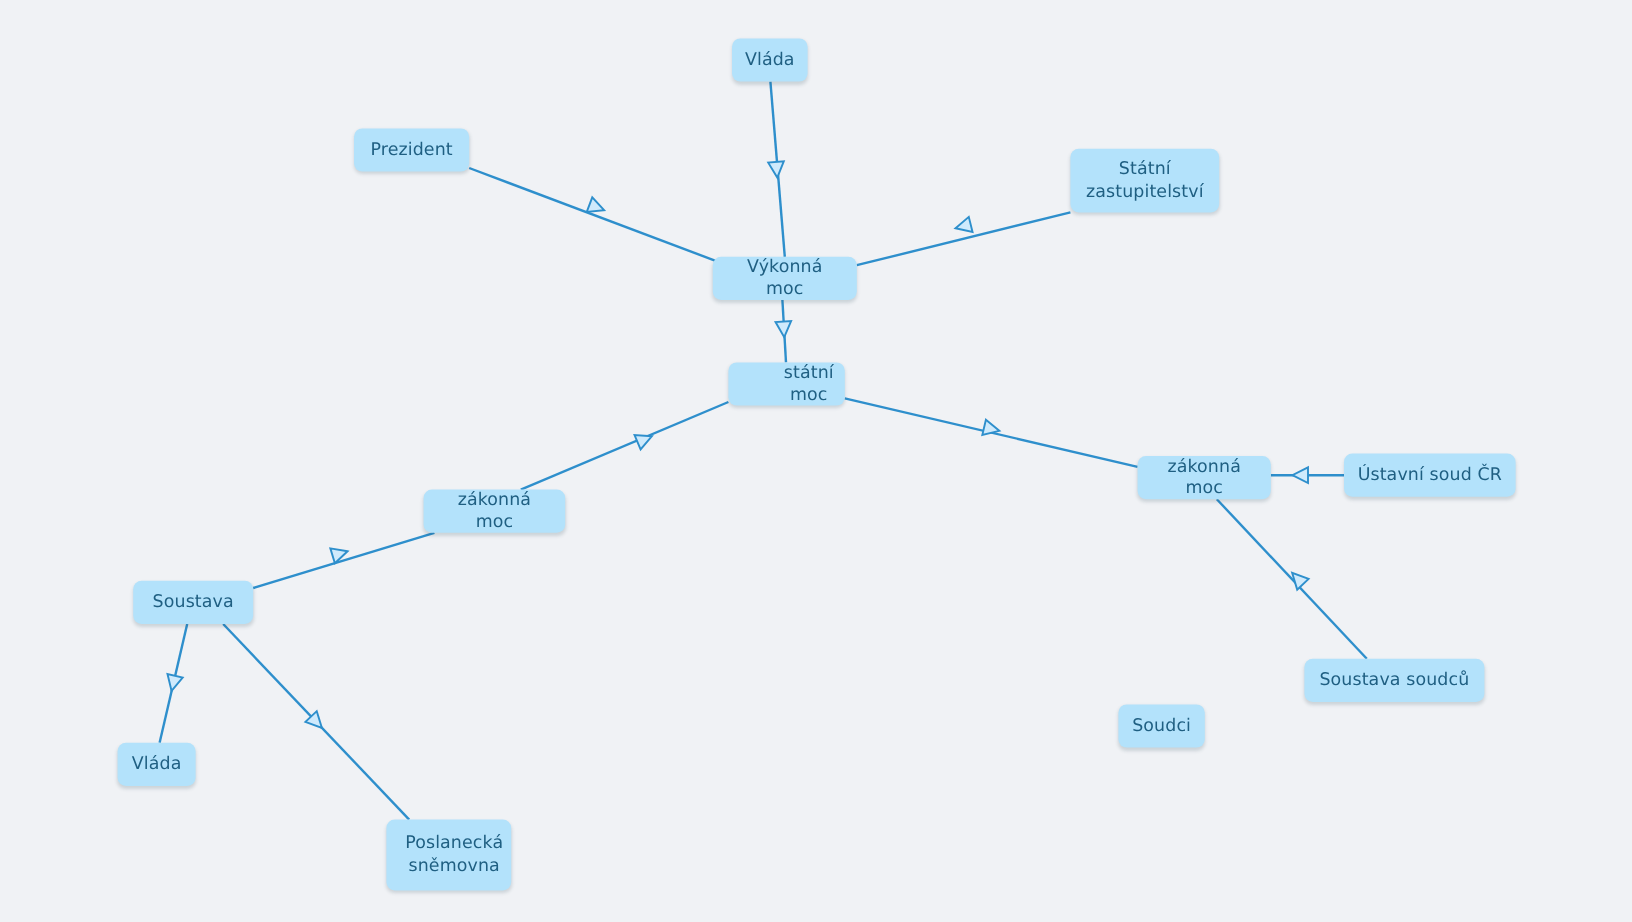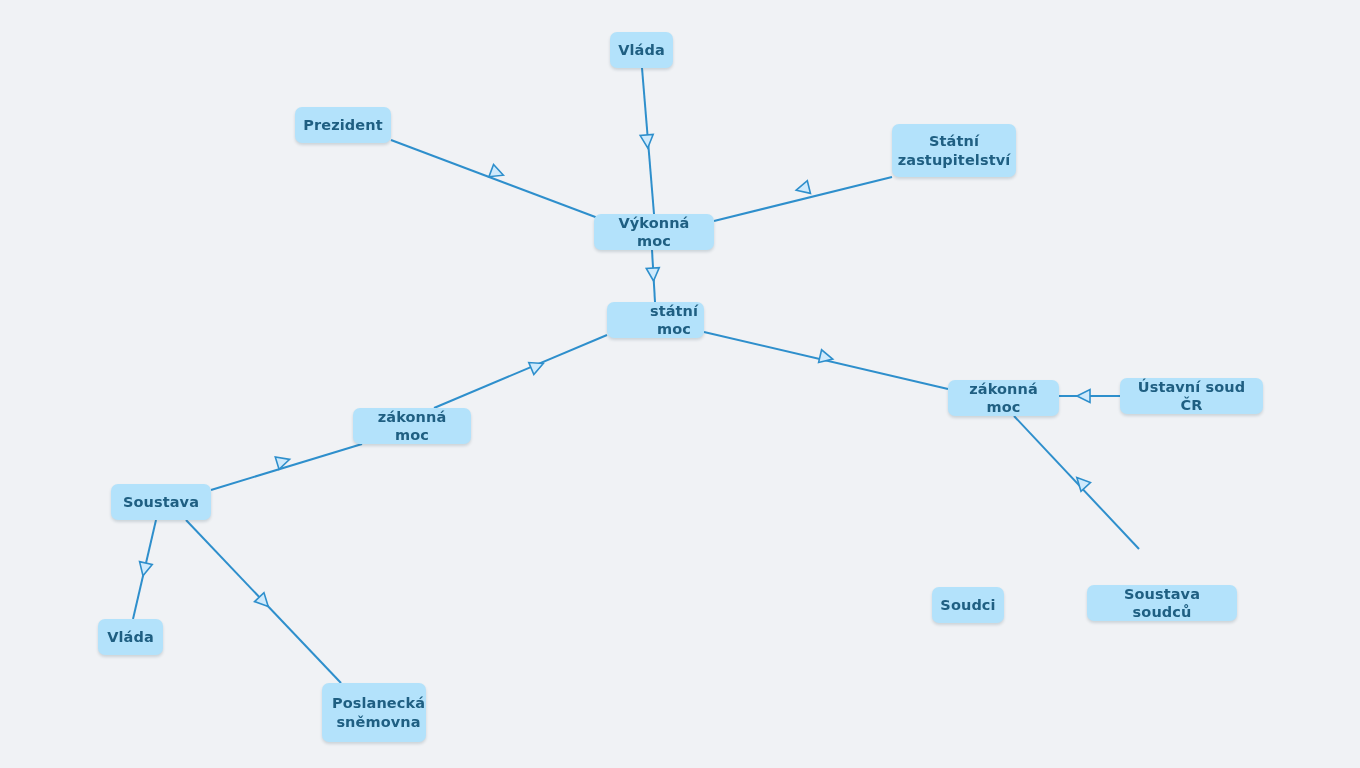--- a/index.html
+++ b/index.html
@@ -29,21 +29,21 @@
     height: 768px;
     pointer-events: none;
   }
   .node {
     position: absolute;
     box-sizing: border-box;
     background: #b3e2fb;
     color: #1f5f82;
     border-radius: 7px;
     font-size: 14.5px;
-    font-weight: bold;
+    font-weight: normal;
     line-height: 1.25;
     text-align: center;
     display: flex;
     align-items: center;
     justify-content: center;
     padding: 5px 11px;
     box-shadow: 0 2px 3px rgba(40,70,90,0.18);
     letter-spacing: 0.1px;
     white-space: pre-line;
     cursor: default;
@@ -80,18 +80,18 @@
 <div class="node" style="left: 610px; top: 32px; width: 63px; height: 36px;">Vláda</div>
     <div class="node" style="left: 295px; top: 107px; width: 96px; height: 36px;">Prezident</div>
     <div class="node" style="left: 594px; top: 214px; width: 120px; height: 36px;">Výkonná moc</div>
     <div class="node" style="left: 892px; top: 124px; width: 124px; height: 53px;">Státní
 zastupitelství</div>
     <div class="node" style="left: 607px; top: 302px; width: 97px; height: 36px; padding-left: 48px;">státní moc</div>
     <div class="node" style="left: 948px; top: 380px; width: 111px; height: 36px;">zákonná moc</div>
     <div class="node" style="left: 353px; top: 408px; width: 118px; height: 36px;">zákonná moc</div>
     <div class="node" style="left: 1120px; top: 378px; width: 143px; height: 36px;">Ústavní soud ČR</div>
     <div class="node" style="left: 111px; top: 484px; width: 100px; height: 36px;">Soustava</div>
-    <div class="node" style="left: 1087px; top: 549px; width: 150px; height: 36px; margin-top: 36px;">Soustava soudců</div>
+    <div class="node" style="left: 1087px; top: 549px; width: 150px; height: 36px;">Soustava soudců</div>
     <div class="node" style="left: 932px; top: 587px; width: 72px; height: 36px;">Soudci</div>
     <div class="node" style="left: 98px; top: 619px; width: 65px; height: 36px;">Vláda</div>
     <div class="node" style="left: 322px; top: 683px; width: 104px; height: 59px; padding-left: 20px;">Poslanecká
 sněmovna</div>
   </div>
 
 </body></html>

